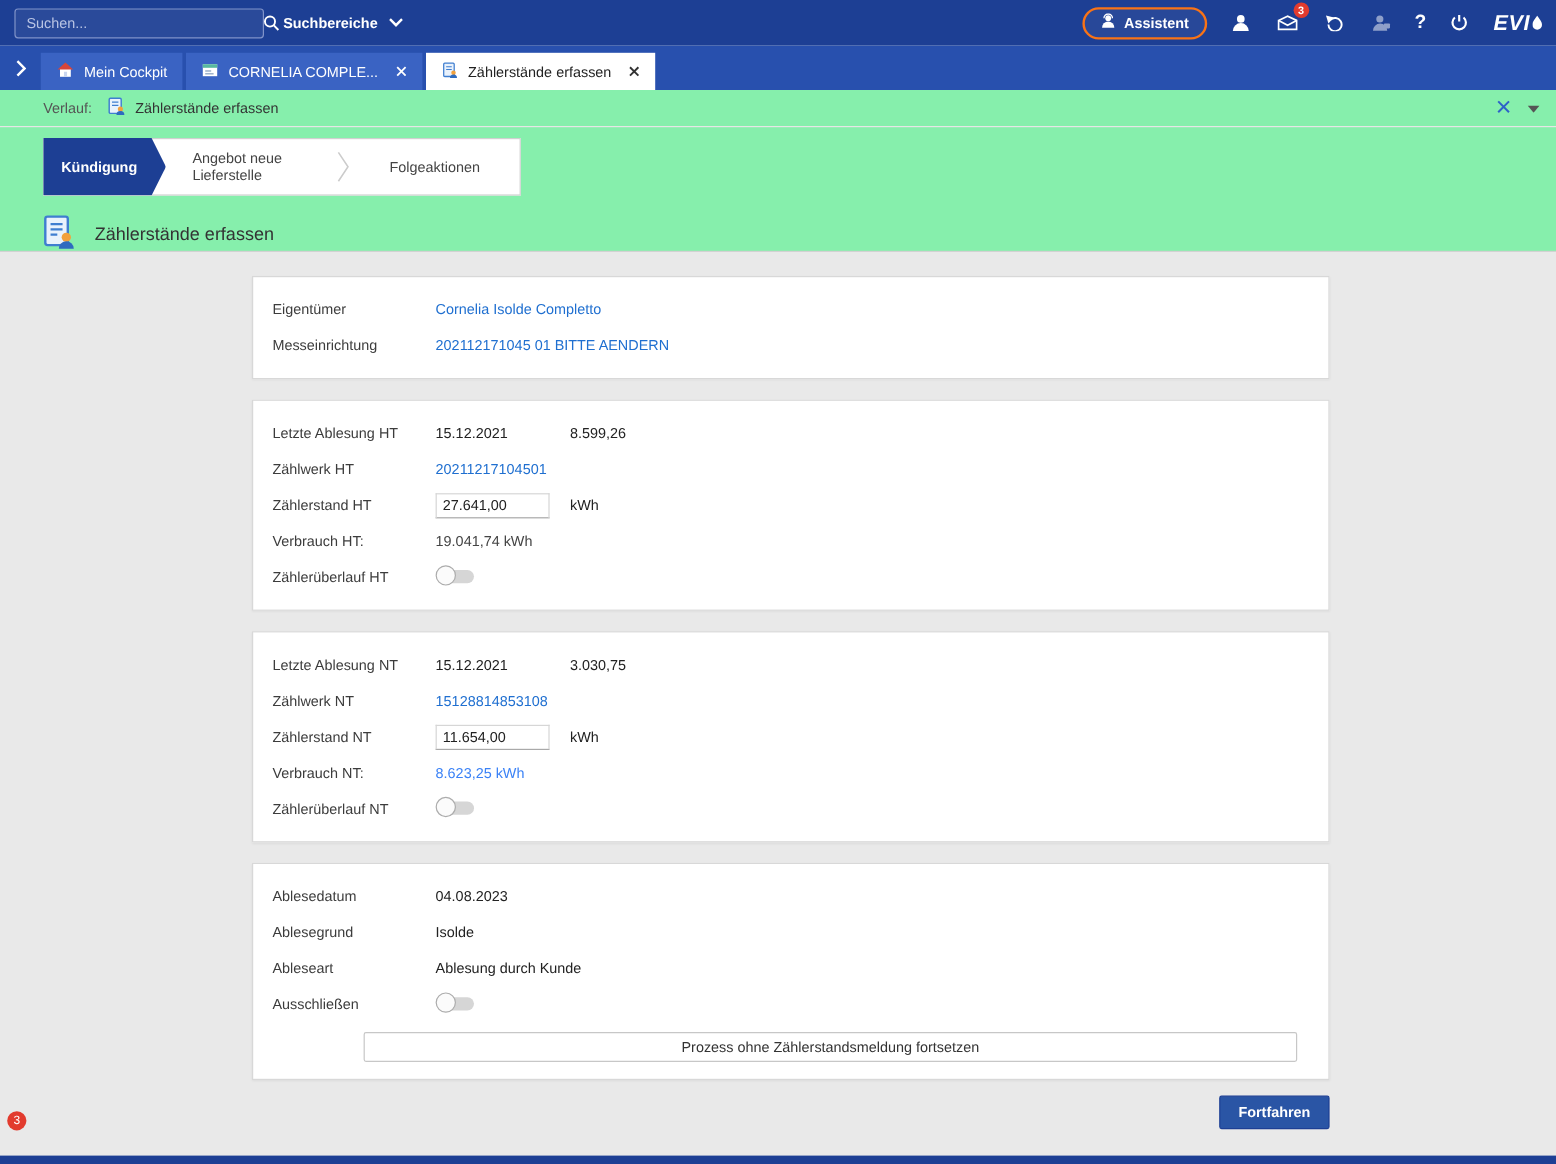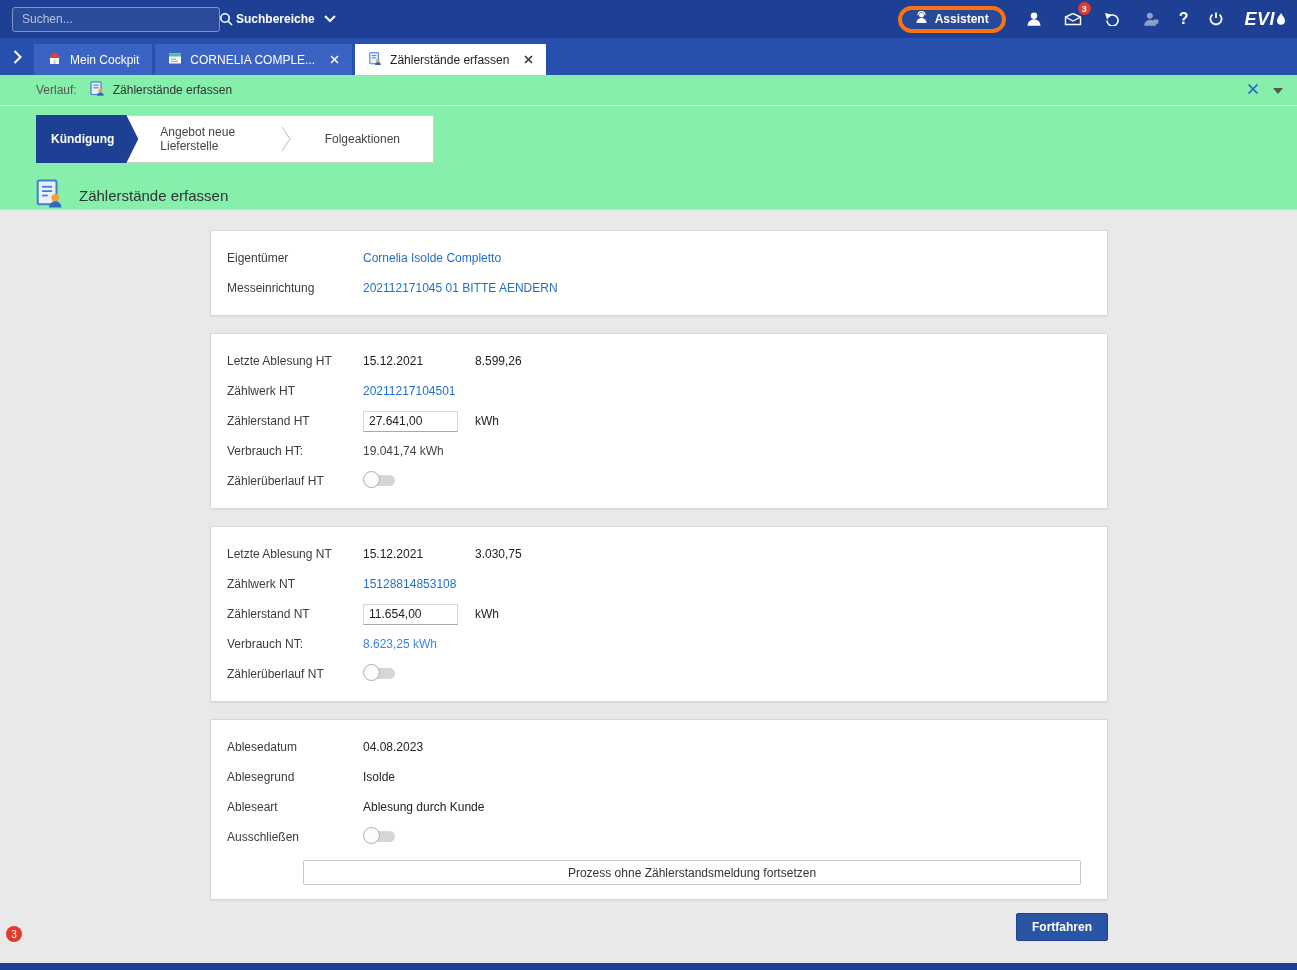--- a/index.html
+++ b/index.html
@@ -10,21 +10,21 @@
     background:#e9e9e9; position:relative; overflow:hidden;
     color:#333;
   }
   
   .topbar { height:38px; background:#1d3f94; display:flex; align-items:center; padding:0 12px; color:#fff; }
   .searchbox { display:flex; align-items:center; width:208px; height:25px; border:1px solid #8093c9; border-radius:3px; padding:0 7px; background:rgba(255,255,255,0.06);gap:40px; }
   .searchbox input { flex:1; background:transparent; border:none; outline:none; color:#fff; font-size:12px; font-family:"Liberation Sans",sans-serif; }
   .searchbox input::placeholder { color:#b9c4e4; }
   .search-areas { display:flex; align-items:center; gap:9px; margin-left:16px; font-size:12px; font-weight:bold; cursor:pointer; }
   .topbar-right { margin-left:auto; display:flex; align-items:center; gap:17px; }
-  .assistant-pill { display:flex; align-items:center; gap:7px; border:4px solid #f97316; border-radius:14px; height:27px; padding:0 13px; font-size:12px; font-weight:bold; background:rgba(255,255,255,0.05); cursor:pointer; }
+  .assistant-pill { display:flex; align-items:center; gap:7px; border:2px solid #f97316; border-radius:14px; height:27px; padding:0 13px; font-size:12px; font-weight:bold; background:rgba(255,255,255,0.05); cursor:pointer; }
   .icon-btn { position:relative; display:flex; align-items:center; justify-content:center; width:22px; height:22px; cursor:pointer; }
   .icon-btn.dim { opacity:.5; }
   .badge { position:absolute; top:-6px; right:-7px; background:#e23b2e; color:#fff; font-size:9px; font-weight:bold; min-width:13px; height:13px; border-radius:7px; display:flex; align-items:center; justify-content:center; padding:0 2px; }
   .help { font-size:16px; font-weight:bold; cursor:pointer; }
   .brand { display:flex; align-items:center; gap:2px; font-size:18px; font-weight:bold; font-style:italic; letter-spacing:.5px; cursor:pointer; }
   
   .tabbar { height:37px; background:#2850ae; display:flex; align-items:flex-end; }
   .tab-chevron { width:34px; height:37px; display:flex; align-items:center; justify-content:center; cursor:pointer; }
   .tab { height:31px; display:flex; align-items:center; gap:8px; padding:11px 13px; margin-right:3px; background:#3a63c3; color:#fff; font-size:12px; cursor:pointer; white-space:nowrap; }
   .tab.active { background:#fff; color:#222; }

